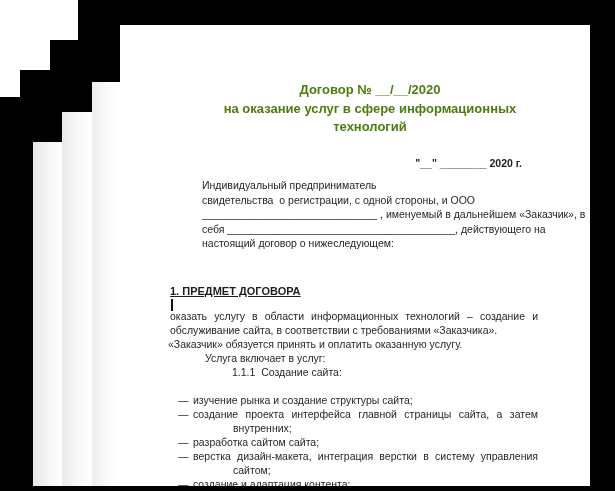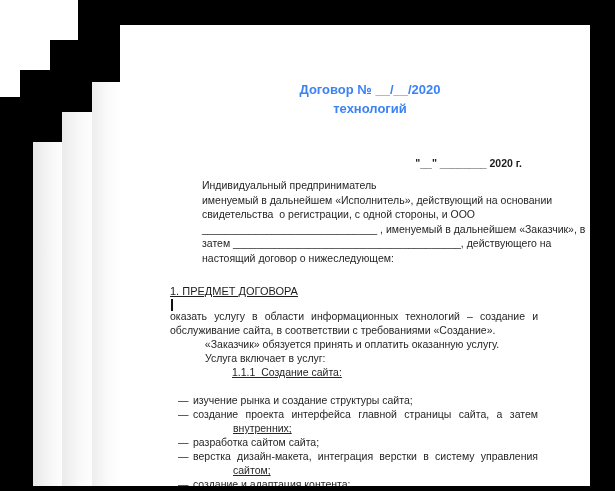--- a/index.html
+++ b/index.html
@@ -26,98 +26,98 @@
   
   .page {
     position:absolute; left:120px; top:25px; width:470px; height:461px;
     background:#fff; overflow:hidden;
   }
   .abs { position:absolute; }
 
   .title {
     left:50px; top:56px; width:400px;
     text-align:center; font-weight:bold; font-size:13px; line-height:18.5px;
-    color:#3b82f6;
+    color:#4d7c0f;
   }
   .dateline {
     left:50px; top:132px; width:372px; padding-right:20px; box-sizing:border-box;
     text-align:right; font-weight:bold; font-size:10.5px; color:#1d1d1d;
     white-space:pre;
   }
   .intro {
     left:50px; top:153px; width:375px;
     font-size:10.5px; line-height:14.6px;
   }
   .intro .line { white-space:pre;margin-left:32px; }
   .heading {
     left:50px; top:260px; width:372px;
-    font-weight:normal; font-size:11px; text-decoration:underline; color:#1d1d1d;
+    font-weight:bold; font-size:11px; text-decoration:underline; color:#1d1d1d;
     white-space:pre;
   }
   .caret {
     left:51px; top:274px; width:1.5px; height:12px; background:#111;
   }
   .clause {
     left:50px; top:284px; width:372px;
     font-size:10.5px; line-height:14px;
   }
   .jl { text-align:justify; text-align-last:justify; }
   .clause .cl { width:368px; }
   .ind1 { padding-left:35px; }
-  .ind2 { padding-left:62px; white-space:pre;text-decoration:underline; }
-  .neg  { margin-left:-2px;text-align:center; }
+  .ind2 { padding-left:62px; white-space:pre; }
+  .neg  { margin-left:-2px; }
 
   .bullets {
     left:50px; top:368px; width:372px;
     font-size:10.5px; line-height:14px;
   }
   .bullet { position:relative; }
   .dash { position:absolute; left:8px; top:0; }
   .btxt { margin-left:23px; margin-right:10px; }
   .btxt.jl { width:345px; }
-  .bwrap { margin-left:63px;text-decoration:underline; }
+  .bwrap { margin-left:63px; }
 </style>
 </head>
 <body>
 
 <div class="canvas">
 
   <div class="corner c1"></div>
   <div class="corner c2"></div>
   <div class="corner c3"></div>
 
   <div class="strip s1"></div>
   <div class="strip s2"></div>
   <div class="strip s3"></div>
 
   <div class="page">
 
     <div class="abs title">
       <div>Договор № __/__/2020</div>
+      <div>на оказание услуг в сфере информационных</div>
       <div>технологий</div>
     </div>
 
     <div class="abs dateline">"__" ________ 2020 г.</div>
 
     <div class="abs intro">
       <div class="line">Индивидуальный предприниматель</div>
-      <div class="line">именуемый в дальнейшем «Исполнитель», действующий на основании</div>
       <div class="line">свидетельства  о регистрации, с одной стороны, и ООО</div>
       <div class="line">______________________________ , именуемый в дальнейшем «Заказчик», в</div>
-      <div class="line">затем _______________________________________, действующего на</div>
+      <div class="line">себя _______________________________________, действующего на</div>
       <div class="line">настоящий договор о нижеследующем:</div>
     </div>
 
     <div class="abs heading">1. ПРЕДМЕТ ДОГОВОРА</div>
 
     <div class="abs caret"></div>
 
     <div class="abs clause">
       <div class="cl jl">оказать услугу в области информационных технологий – создание и</div>
-      <div class="cl">обслуживание сайта, в соответствии с требованиями «Создание».</div>
+      <div class="cl">обслуживание сайта, в соответствии с требованиями «Заказчика».</div>
       <div class="cl neg">«Заказчик» обязуется принять и оплатить оказанную услугу.</div>
       <div class="cl ind1">Услуга включает в услуг:</div>
       <div class="cl ind2">1.1.1  Создание сайта:</div>
     </div>
 
     <div class="abs bullets">
       <div class="bullet">
         <span class="dash">—</span>
         <div class="btxt">изучение рынка и создание структуры сайта;</div>
       </div>

